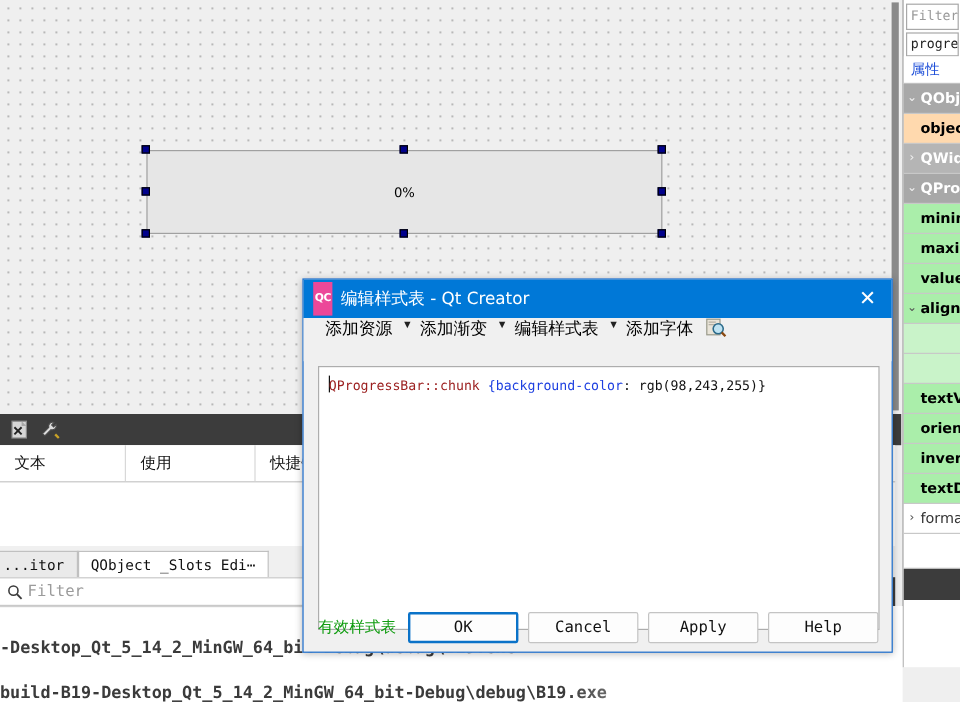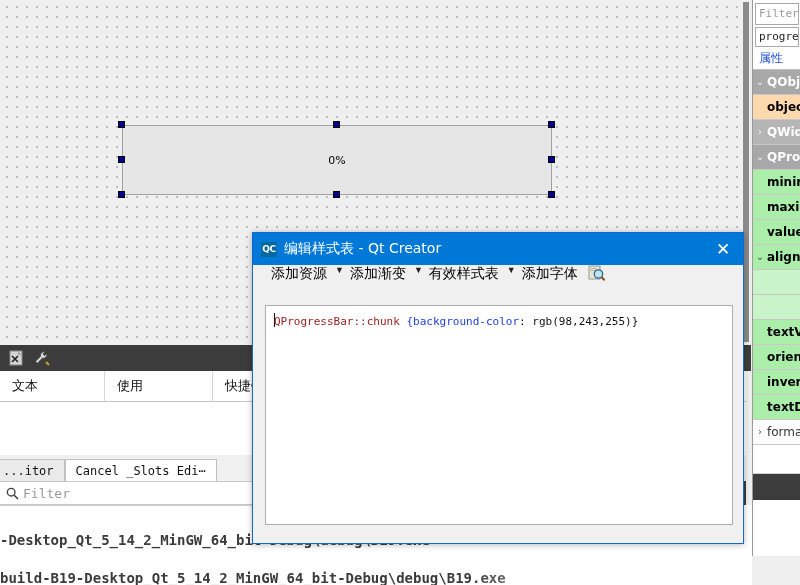--- a/index.html
+++ b/index.html
@@ -98,21 +98,21 @@
   #output-fade{position:absolute;left:470px;top:505px;width:282px;height:80px;
      background:linear-gradient(to right, rgba(255,255,255,0), #ffffff 55%);}
   #output-top-edge{position:absolute;left:0;top:505px;width:752px;height:1px;
      background:#d0d0d0;}
   
   #dialog{position:absolute;left:252px;top:232px;width:492px;height:312px;
      background:#f0f0f0;border:1px solid #1668c8;box-sizing:border-box;
      box-shadow:0 1px 6px rgba(0,0,0,0.28);}
   #dlg-title{height:32px;background:#0078d7;display:flex;align-items:center;
      padding-left:8px;color:#fff;}
-  #qc-logo{width:16px;height:15px;background:#0369a1;color:#fff;font-size:9px;
+  #qc-logo{width:16px;height:28px;background:#ec4899;color:#fff;font-size:9px;
      font-weight:bold;font-family:"DejaVu Sans",sans-serif;display:flex;
      align-items:center;justify-content:center;letter-spacing:-0.5px;
      margin-right:7px;}
   #dlg-title-text{font-family:"DejaVu Sans",sans-serif;font-size:14px;
      white-space:nowrap;}
   #dlg-close{margin-left:auto;width:40px;height:32px;display:flex;
      align-items:center;justify-content:center;font-size:17px;color:#fff;
      font-family:"DejaVu Sans",sans-serif;}
   #dlg-toolbar{height:36px;display:flex;align-items:flex-start;padding-left:18px;
      background:#f0f0f0;}
@@ -248,21 +248,21 @@
   </span>
 </div>
 <div id="action-header">
   <div class="col" style="width:105px;">文本</div>
   <div class="col" style="width:108px;">使用</div>
   <div class="col" style="width:72px;border-right:none;">快捷键</div>
 </div>
 
 <div id="tabbar">
   <div class="tab inactive" style="margin-left:-8px;">...itor</div>
-  <div class="tab">Cancel _Slots Edi⋯</div>
+  <div class="tab">QObject _Slots Edi⋯</div>
 </div>
 
 <div id="filterbar">
   <div class="fbox">
     <span style="margin:0 4px 0 6px;display:flex;">
       <svg width="13" height="13" viewBox="0 0 13 13">
         <circle cx="5.2" cy="5.2" r="3.8" fill="none" stroke="#3a3a3a" stroke-width="1.3"></circle>
         <path d="M8.2 8.2 L12 12" stroke="#3a3a3a" stroke-width="1.5"></path>
       </svg>
     </span>
@@ -284,32 +284,39 @@
     <span id="qc-logo">QC</span>
     <span id="dlg-title-text">编辑样式表 - Qt Creator</span>
     <span id="dlg-close">✕</span>
   </div>
 
   <div id="dlg-toolbar">
     <span class="tb-item">添加资源</span>
     <span class="tb-arrow">▼</span>
     <span class="tb-item">添加渐变</span>
     <span class="tb-arrow">▼</span>
-    <span class="tb-item">有效样式表</span>
+    <span class="tb-item">编辑样式表</span>
     <span class="tb-arrow">▼</span>
     <span class="tb-item">添加字体</span>
     <span style="margin-left:10px;display:flex;">
       <svg width="18" height="17" viewBox="0 0 18 17">
         <rect x="1" y="1" width="11" height="13" fill="#e9e4d8" stroke="#9a9a8a"></rect>
         <path d="M2.5 3.5 h6 M2.5 5.5 h6" stroke="#b5b0a4" stroke-width="1"></path>
         <circle cx="10.5" cy="9" r="4.2" fill="#bfe3f2" stroke="#2b6a8a" stroke-width="1.3"></circle>
         <path d="M13.4 12 L16.5 15.2" stroke="#8a4a12" stroke-width="2"></path>
       </svg>
     </span>
   </div>
 
   <div id="dlg-editor">
     <div id="code-line">
       <span id="caret"></span><span class="sel">QProgressBar::chunk</span><span class="brace"> {</span><span class="prop">background-color</span><span class="plain">: </span><span class="plain">rgb(98,243,255)</span><span class="plain">}</span>
     </div>
   </div>
 
+  <div id="dlg-buttons">
+    <span id="valid-label">有效样式表</span>
+    <div class="dbtn focus">OK</div>
+    <div class="dbtn">Cancel</div>
+    <div class="dbtn">Apply</div>
+    <div class="dbtn">Help</div>
+  </div>
 </div>
 
 </body></html>

